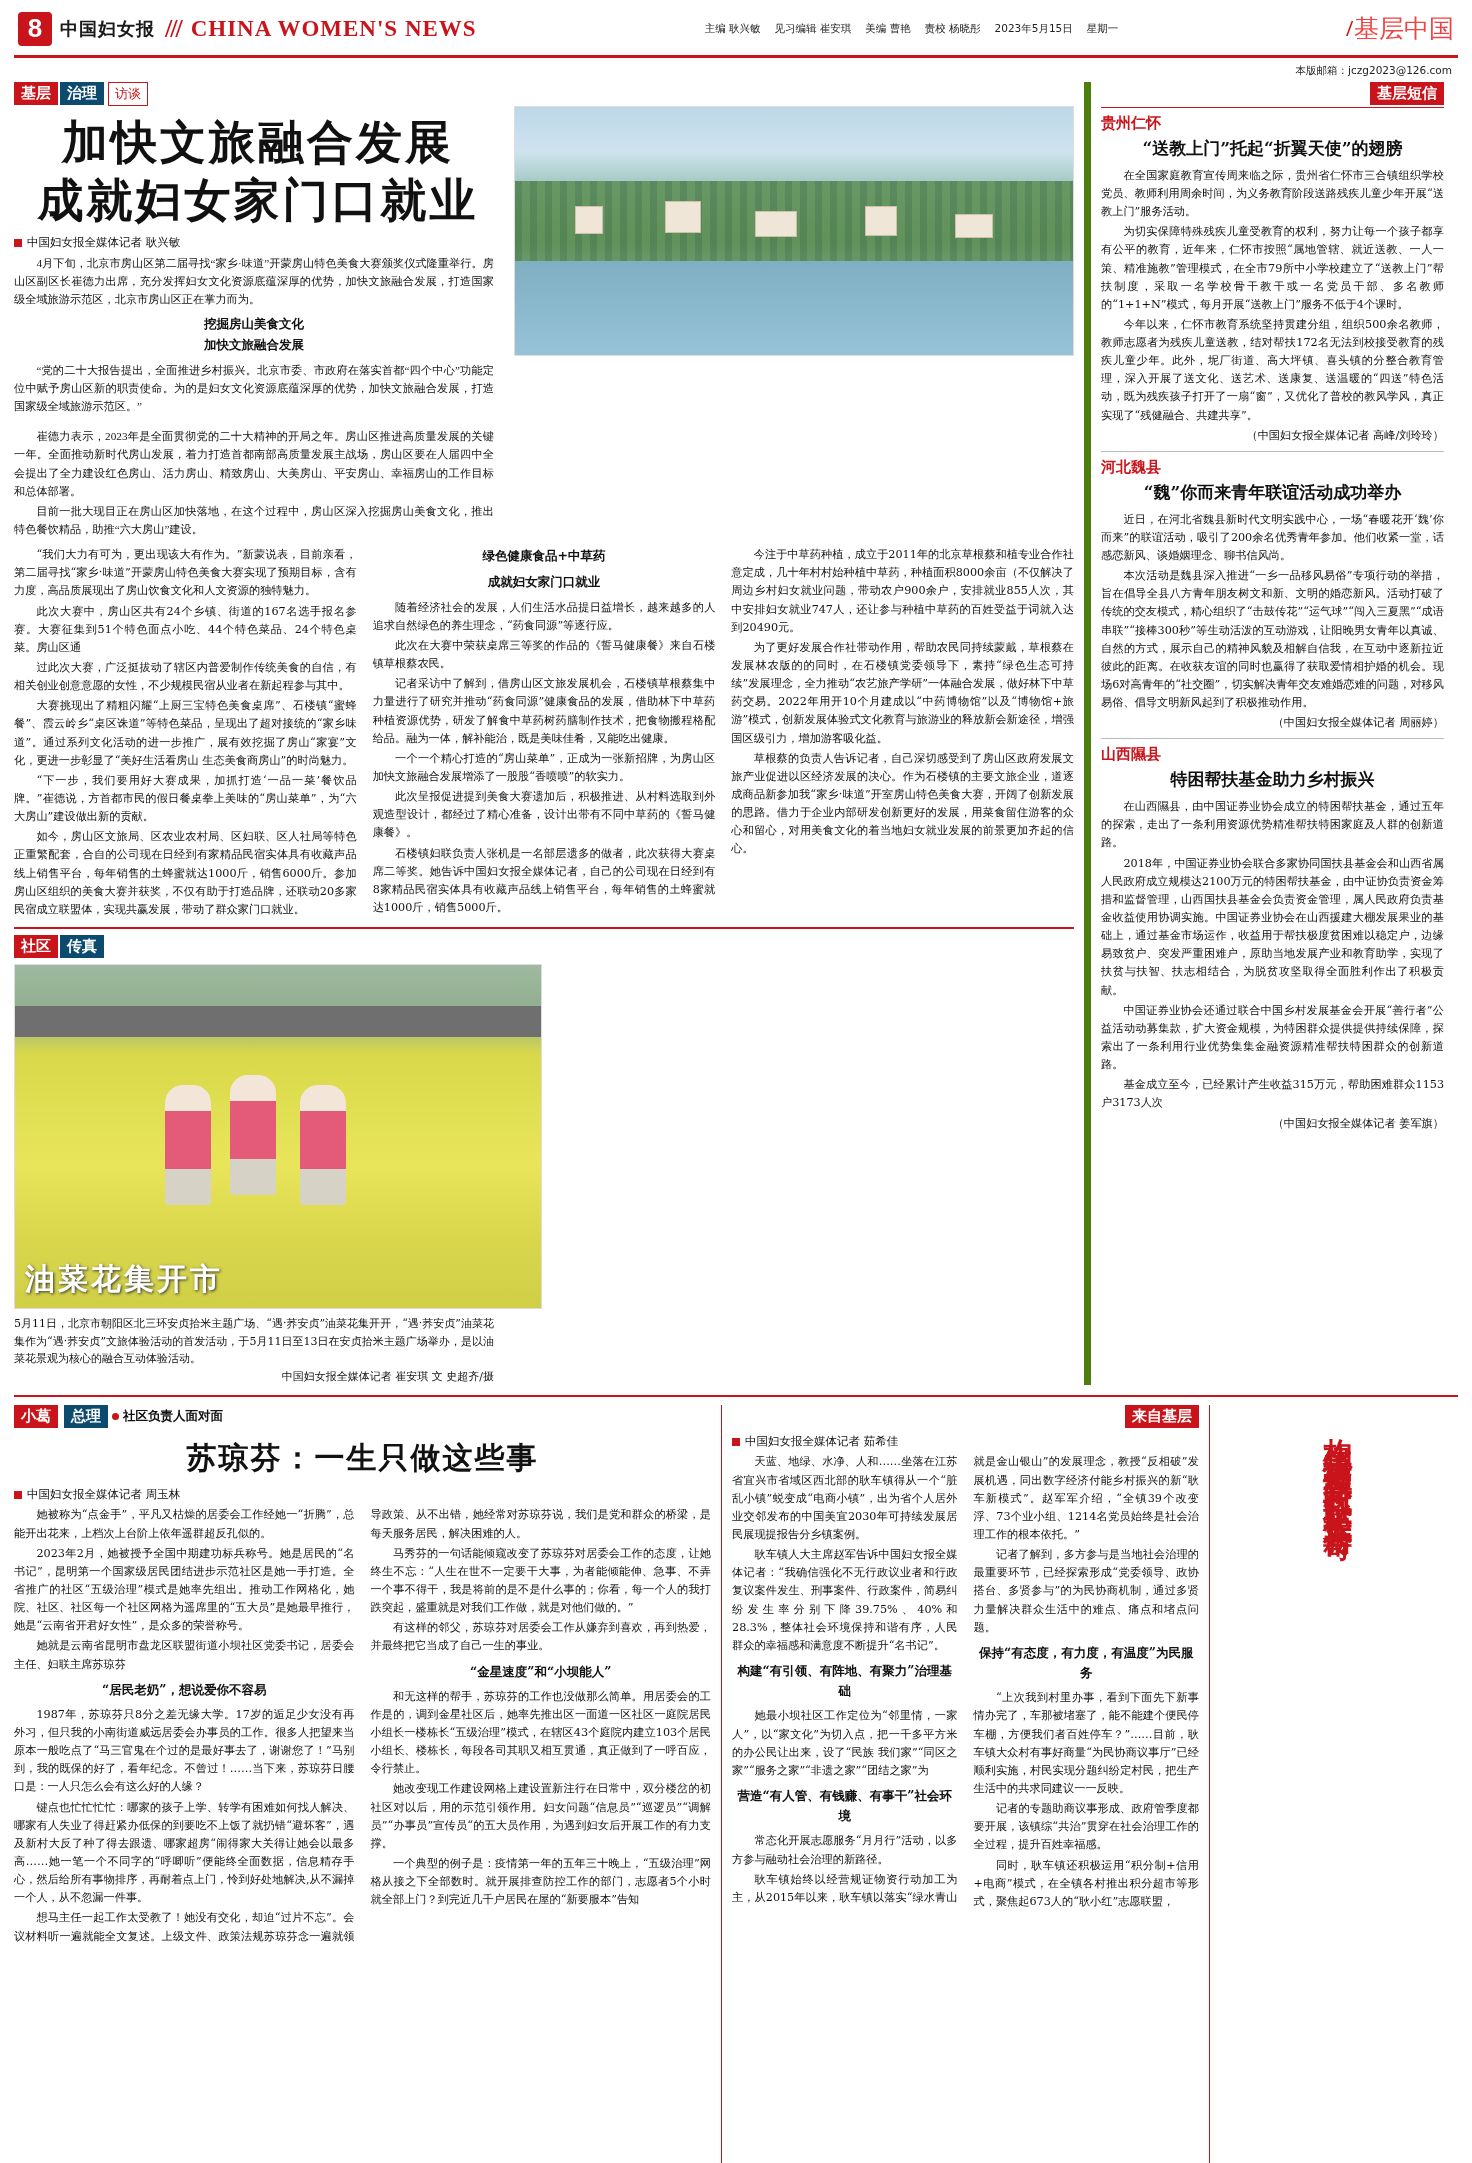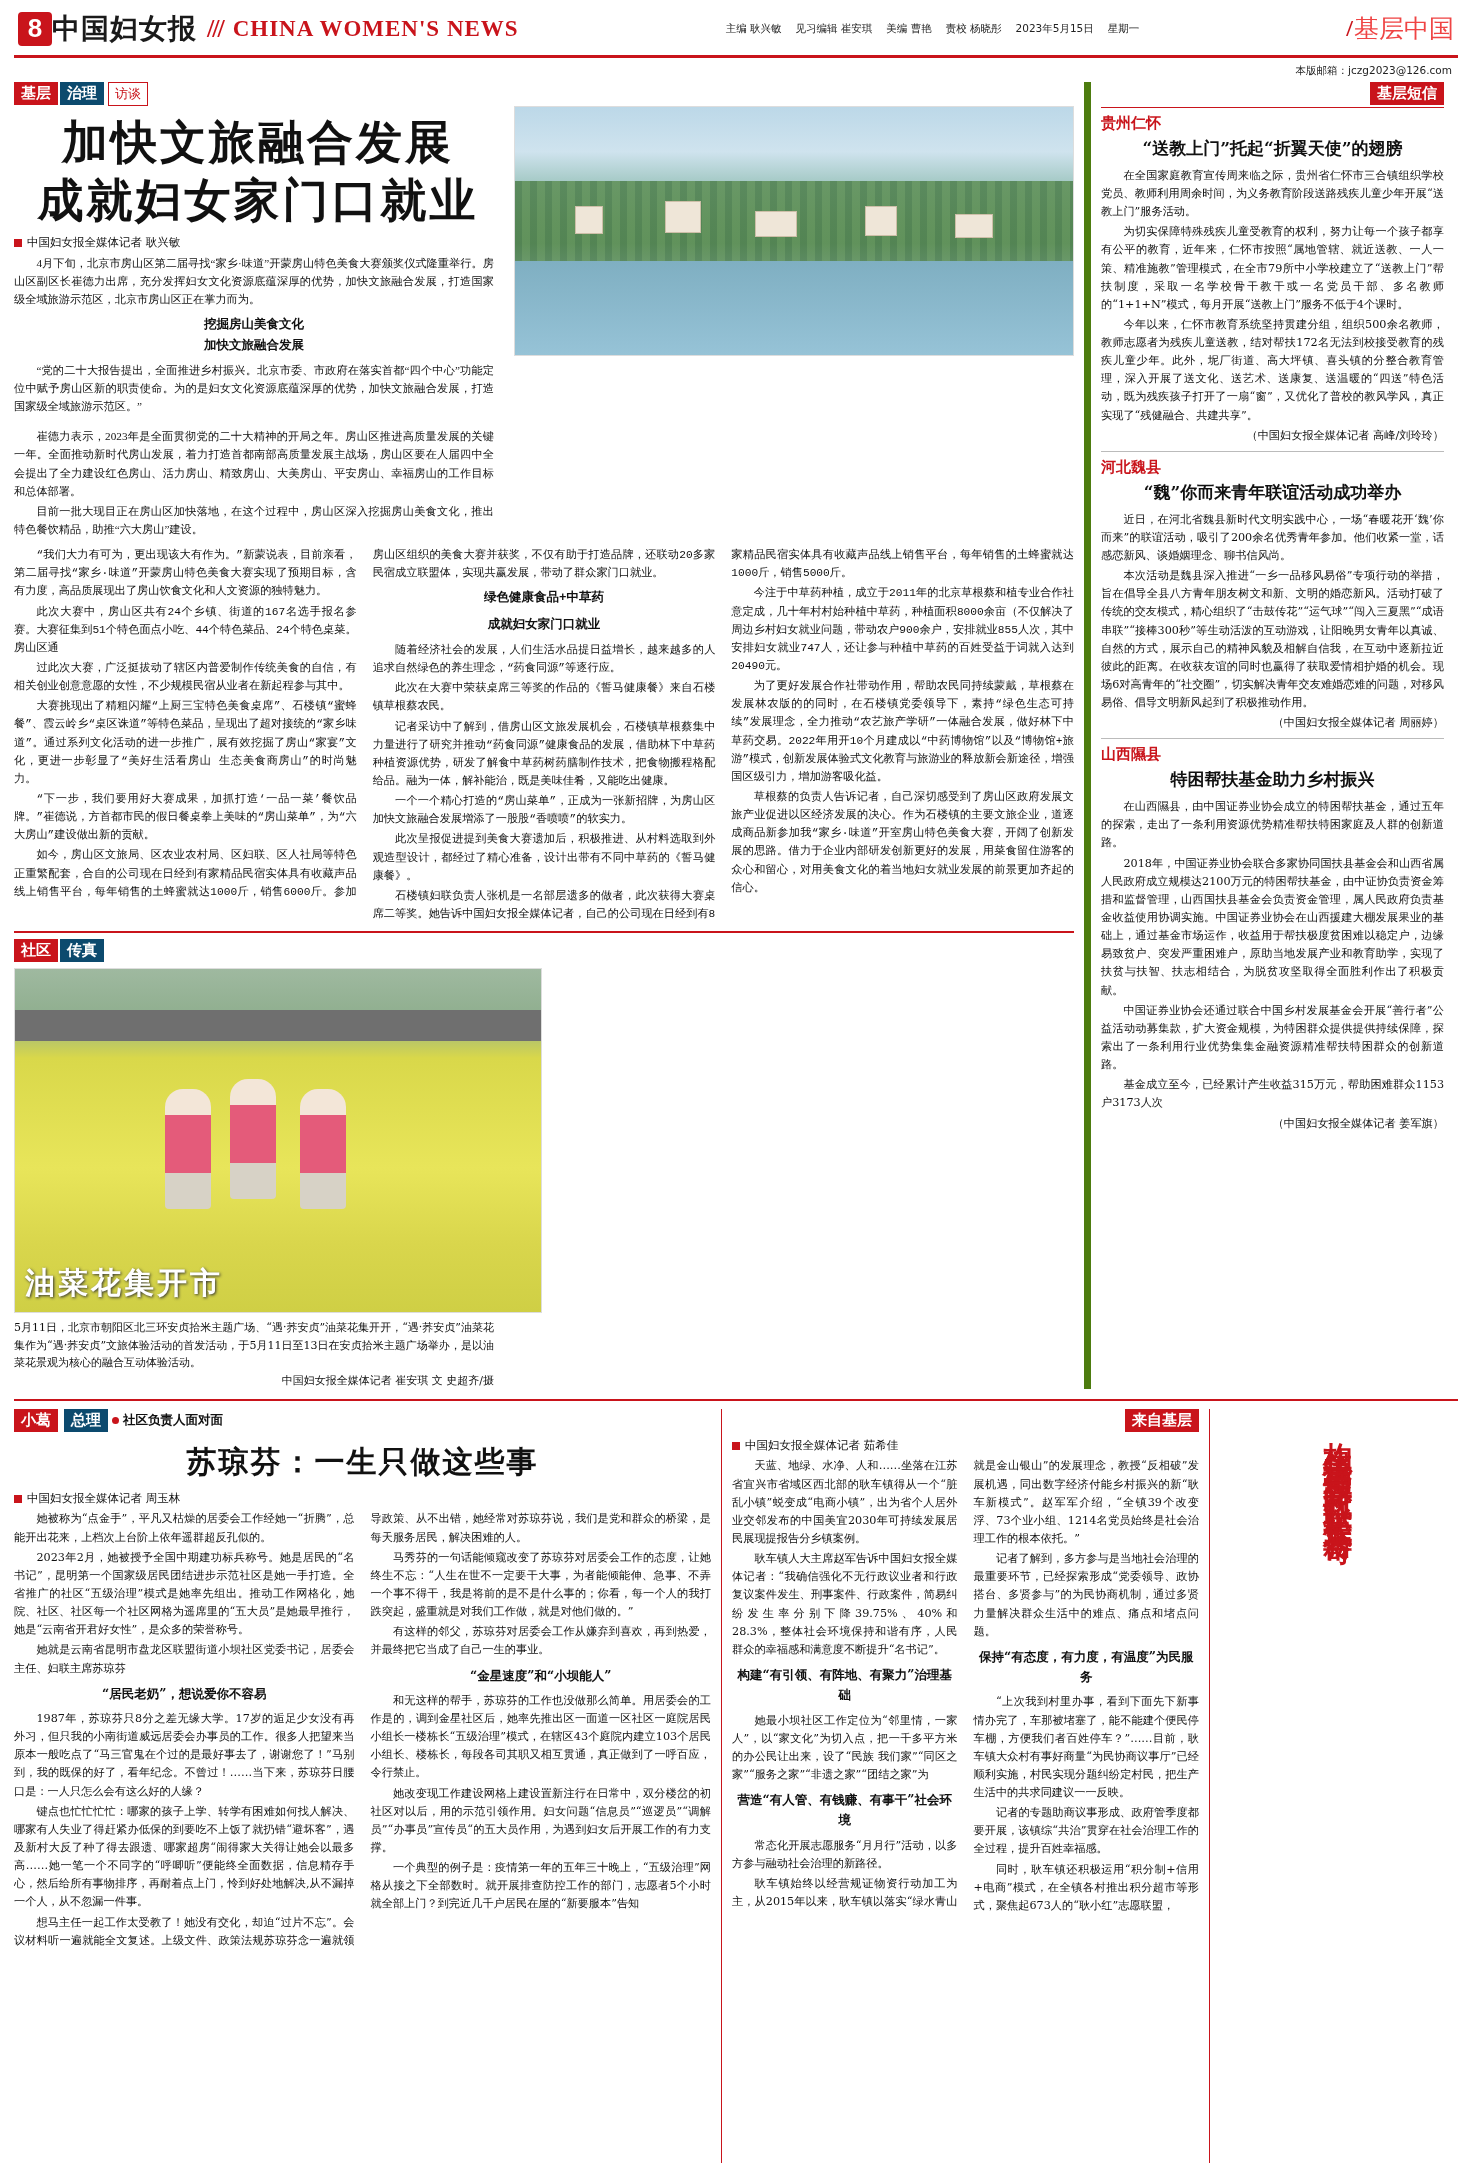--- a/index.html
+++ b/index.html
@@ -9,21 +9,21 @@
     font-family:"Liberation Serif", serif;
     color:#111;
     position:relative;
     overflow:hidden;
   }
   .page{position:relative;width:1472px;height:2163px;box-sizing:border-box;padding:0 14px;}
 
   
   .masthead{display:flex;align-items:center;height:58px;border-bottom:3px solid #c9141b;padding:4px 4px 2px 4px;box-sizing:border-box;}
   .page-num{width:34px;height:34px;background:#c9141b;color:#fff;border-radius:4px;display:flex;align-items:center;justify-content:center;font-size:26px;font-weight:bold;font-family:"Liberation Sans",sans-serif;}
-  .ch-name{font-size:28px;font-weight:bold;margin-left:0;letter-spacing:1px;font-family:"DejaVu Serif",serif;color:#1a1a1a;}
+  .ch-name{font-size:18px;font-weight:bold;margin-left:8px;letter-spacing:1px;font-family:"DejaVu Serif",serif;color:#1a1a1a;}
   .slashes{color:#c9141b;font-size:26px;font-weight:bold;margin:0 10px;letter-spacing:-2px;}
   .en-name{font-size:23px;font-weight:bold;color:#c9141b;letter-spacing:1px;font-family:"Liberation Serif",serif;}
   .credits{flex:1;display:flex;justify-content:center;gap:14px;font-size:10.5px;color:#222;font-family:"DejaVu Sans",sans-serif;}
   .credits span{white-space:nowrap;}
   .section-flag{display:flex;align-items:center;}
   .section-flag .bar{color:#c9141b;font-size:24px;font-weight:bold;margin-right:4px;letter-spacing:-3px;}
   .section-flag .txt{font-size:25px;font-weight:normal;color:#ef4444;font-family:"DejaVu Serif",serif;}
   .mail-line{text-align:right;font-size:10.5px;color:#222;padding:6px 6px 4px 0;font-family:"DejaVu Sans",sans-serif;}
 
   
@@ -151,21 +151,21 @@
           <p style="text-indent:0;text-align:center;font-weight:bold;font-size:12.5px;margin:6px 0 0;">挖掘房山美食文化</p>
           <p style="text-indent:0;text-align:center;font-weight:bold;font-size:12.5px;margin:0 0 6px;">加快文旅融合发展</p>
           <p style="text-indent:2em;margin:0 0 12px;">“党的二十大报告提出，全面推进乡村振兴。北京市委、市政府在落实首都“四个中心”功能定位中赋予房山区新的职责使命。为的是妇女文化资源底蕴深厚的优势，加快文旅融合发展，打造国家级全域旅游示范区。”</p>
           <p style="text-indent:2em;margin:0 0 2px;">崔德力表示，2023年是全面贯彻党的二十大精神的开局之年。房山区推进高质量发展的关键一年。全面推动新时代房山发展，着力打造首都南部高质量发展主战场，房山区要在人届四中全会提出了全力建设红色房山、活力房山、精致房山、大美房山、平安房山、幸福房山的工作目标和总体部署。</p>
           <p style="text-indent:2em;margin:0 0 2px;">目前一批大现目正在房山区加快落地，在这个过程中，房山区深入挖掘房山美食文化，推出特色餐饮精品，助推“六大房山”建设。</p>
         </div>
       </div>
 
       <div style="clear:both;"></div>
 
-      <div class="cols3" style="margin-top:6px;font-family:Liberation Mono, monospace;">
+      <div class="cols3" style="margin-top:6px;">
         <p>“我们大力有可为，更出现该大有作为。”新蒙说表，目前亲看，第二届寻找“家乡·味道”开蒙房山特色美食大赛实现了预期目标，含有力度，高品质展现出了房山饮食文化和人文资源的独特魅力。</p>
         <p>此次大赛中，房山区共有24个乡镇、街道的167名选手报名参赛。大赛征集到51个特色面点小吃、44个特色菜品、24个特色桌菜。房山区通</p>
         <p>过此次大赛，广泛挺拔动了辖区内普爱制作传统美食的自信，有相关创业创意意愿的女性，不少规模民宿从业者在新起程参与其中。</p>
         <p>大赛挑现出了精粗闪耀“上厨三宝特色美食桌席”、石楼镇“蜜蜂餐”、霞云岭乡“桌区诛道”等特色菜品，呈现出了超对接统的“家乡味道”。通过系列文化活动的进一步推广，展有效挖掘了房山“家宴”文化，更进一步彰显了“美好生活看房山 生态美食商房山”的时尚魅力。</p>
         <p>“下一步，我们要用好大赛成果，加抓打造‘一品一菜’餐饮品牌。”崔德说，方首都市民的假日餐桌拳上美味的“房山菜单”，为“六大房山”建设做出新的贡献。</p>
         <p>如今，房山区文旅局、区农业农村局、区妇联、区人社局等特色正重繁配套，合自的公司现在日经到有家精品民宿实体具有收藏声品线上销售平台，每年销售的土蜂蜜就达1000斤，销售6000斤。参加房山区组织的美食大赛并获奖，不仅有助于打造品牌，还联动20多家民宿成立联盟体，实现共赢发展，带动了群众家门口就业。</p>
         <p class="ctr">绿色健康食品+中草药</p>
         <p class="ctr">成就妇女家门口就业</p>
         <p>随着经济社会的发展，人们生活水品提日益增长，越来越多的人追求自然绿色的养生理念，“药食同源”等逐行应。</p>
         <p>此次在大赛中荣获桌席三等奖的作品的《誓马健康餐》来自石楼镇草根蔡农民。</p>

